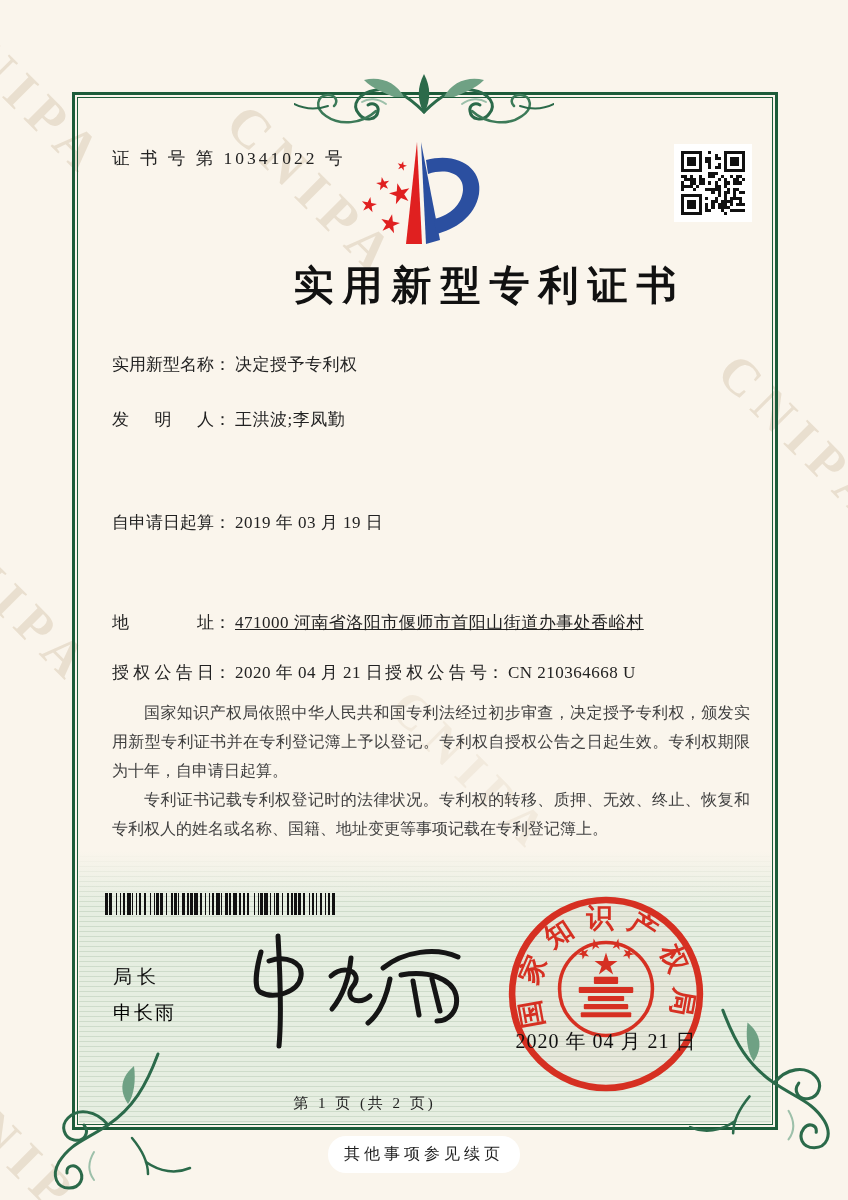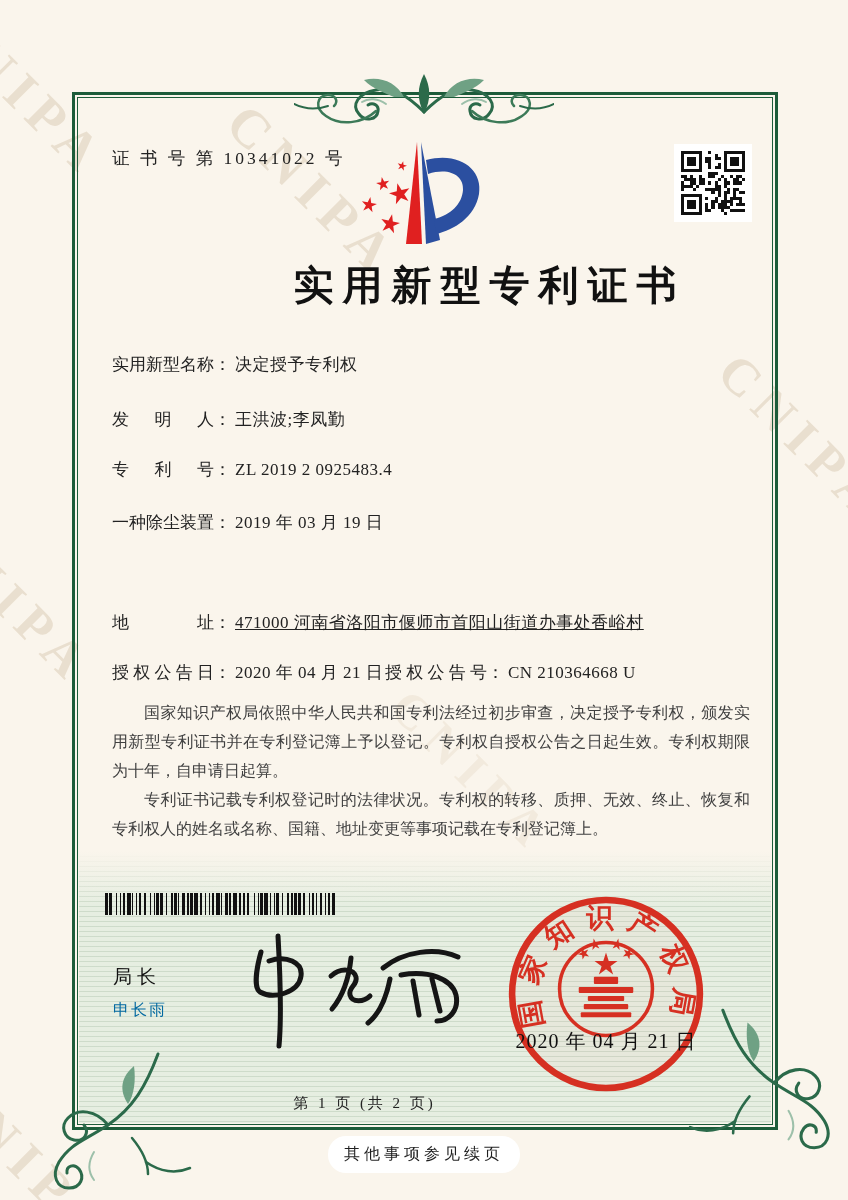--- a/index.html
+++ b/index.html
@@ -50,21 +50,21 @@
   .frow{position:absolute; left:112px; font-size:17px; z-index:5; white-space:nowrap;}
   .flabel{display:inline-block; width:102px; text-align:justify; text-align-last:justify; vertical-align:bottom;}
   .fcolon{display:inline-block; margin:0 4px 0 0;}
   .fvalue{letter-spacing:0.5px;}
   .grant2{position:absolute; left:273px; top:0; white-space:nowrap;}
   .paras{position:absolute; left:112px; top:698px; width:638px; z-index:5;
          font-size:16px; line-height:29px; text-align:justify; color:#404040;}
   .paras p{margin:0; text-indent:2em;}
   .barcode{position:absolute; left:105px; top:893px; z-index:5;}
   .signer-title{position:absolute; left:113px; top:964px; font-size:19px; letter-spacing:5px; z-index:5; color:#111;text-align:right;}
-  .signer-name{position:absolute; left:113px; top:1000px; font-size:16px; letter-spacing:2px; z-index:5; color:#0369a1;}
+  .signer-name{position:absolute; left:113px; top:1000px; font-size:19px; letter-spacing:2px; z-index:5; color:#000000;}
   .sig{position:absolute; left:225px; top:922px; z-index:5;}
   .seal{position:absolute; left:504px; top:892px; z-index:6; opacity:.96;}
   .seal-date{position:absolute; left:506px; top:1028px; width:200px; text-align:center;
              font-size:20px; letter-spacing:1px; color:#101010; z-index:7;}
   .pagenum{position:absolute; left:72px; width:585px; top:1094px; text-align:center;
            font-size:15px; letter-spacing:3px; z-index:5; color:#222;}
   .note{
     position:absolute; left:50%; transform:translateX(-50%); top:1136px;
     background:#ffffff; padding:8px 16px; font-size:16px; letter-spacing:4px;
     z-index:5; color:#1f1f1f; white-space:nowrap;border-radius:18px;
@@ -274,25 +274,22 @@
   </div>
 
   <div class="title">实用新型专利证书</div>
 
   <div class="frow" style="top:353px;">
     <span class="flabel">实用新型名称</span><span class="fcolon">：</span><span class="fvalue">决定授予专利权</span>
   </div>
   <div class="frow" style="top:408px;">
     <span class="flabel">发明人</span><span class="fcolon">：</span><span class="fvalue">王洪波;李凤勤</span>
   </div>
-  <div class="frow" style="top:458px;">
-    <span class="flabel">专利号</span><span class="fcolon">：</span><span class="fvalue">ZL 2019 2 0925483.4</span>
-  </div>
   <div class="frow" style="top:511px;">
-    <span class="flabel">一种除尘装置</span><span class="fcolon">：</span><span class="fvalue">2019 年 03 月 19 日</span>
+    <span class="flabel">自申请日起算</span><span class="fcolon">：</span><span class="fvalue">2019 年 03 月 19 日</span>
   </div>
   <div class="frow" style="top:611px;text-decoration:underline;">
     <span class="flabel">地址</span><span class="fcolon">：</span><span class="fvalue">471000 河南省洛阳市偃师市首阳山街道办事处香峪村</span>
   </div>
   <div class="frow" style="top:661px;">
     <span class="flabel">授权公告日</span><span class="fcolon">：</span><span class="fvalue">2020 年 04 月 21 日</span>
     <span class="grant2">
       <span class="flabel">授权公告号</span><span class="fcolon">：</span><span class="fvalue">CN 210364668 U</span>
     </span>
   </div>

